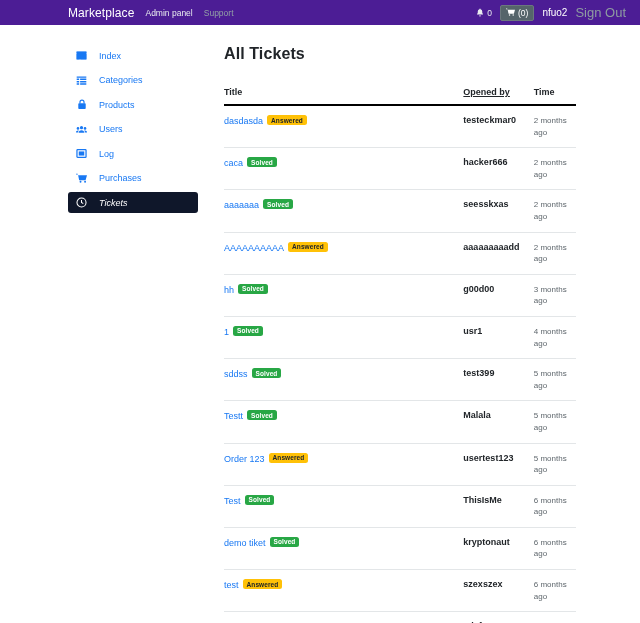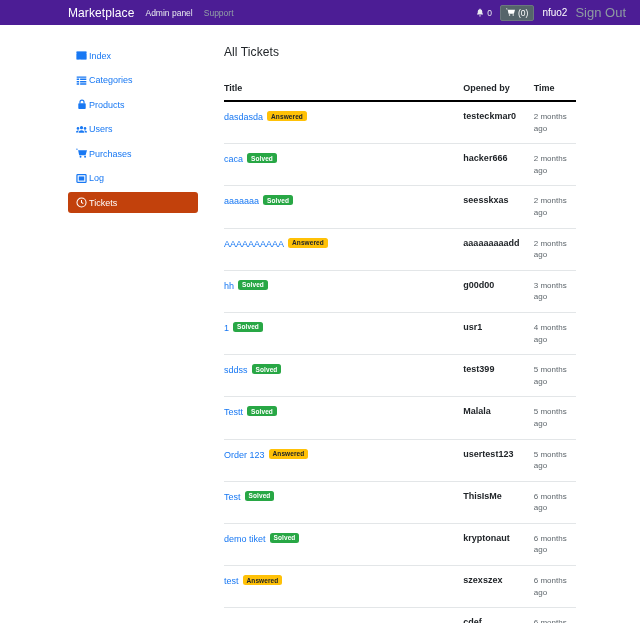--- a/index.html
+++ b/index.html
@@ -33,42 +33,42 @@
   .signout{color:#8e9ca1;font-size:13px;text-decoration:none;}
   .ico{display:inline-block;vertical-align:middle;line-height:0;}
 
   
   .body-wrap{display:flex;padding-top:20px;}
   .sidebar{width:130px;margin-left:68px;flex:0 0 130px;}
   .main{flex:1;padding-left:26px;padding-right:64px;box-sizing:border-box;}
 
   
   .side-item{
-    display:flex;align-items:center;gap:2px;
+    display:flex;align-items:center;gap:12px;
     padding:5px 8px;border-radius:3px;margin-bottom:3.5px;
     color:#1878f3;font-size:9px;text-decoration:none;cursor:pointer;
   }
   .side-item .label{white-space:nowrap;}
-  .side-item.active{background:#c2410c;color:#ffffff;}
+  .side-item.active{background:#0f172a;color:#ffffff;font-style:italic;}
   .side-item.active svg{fill:#ffffff;stroke:#ffffff;}
   .side-item svg{fill:#1878f3;}
   .side-ico{width:11px;height:11px;display:flex;align-items:center;justify-content:center;flex:0 0 11px;}
 
   
   .page-title{
-    font-size:12px;font-weight:normal;color:#212529;
+    font-size:16px;font-weight:bold;color:#212529;
     margin:0 0 18px 0;letter-spacing:.1px;
   }
   table{width:100%;border-collapse:collapse;}
   thead th{
     text-align:left;font-size:9px;font-weight:bold;color:#212529;
     padding:6px 0 7px 0;border-bottom:2px solid #000000;
   }
   thead th.c-title{width:68%;}
-  thead th.c-user{width:20%;}
+  thead th.c-user{width:20%;text-decoration:underline;}
   thead th.c-time{width:12%;}
   tbody td{
     padding:9px 0 9px 0;border-bottom:1px solid #e3e6e8;
     vertical-align:top;font-size:9px;
   }
   .t-link{color:#1878f3;text-decoration:none;cursor:pointer;text-align:center;}
   .badge{
     display:inline-block;color:#ffffff;font-size:6.5px;font-weight:bold;
     padding:1.5px 4px;border-radius:2.5px;margin-left:4px;
     vertical-align:1.5px;letter-spacing:.1px;
@@ -153,34 +153,34 @@
               <circle fill="#1878f3" cx="14.8" cy="6.2" r="2.1"></circle>
               <path fill="#1878f3" d="M4.2 13.4c0-2.5 2.1-4.2 4.8-4.2s4.8 1.7 4.8 4.2zM0 12.8c0-1.9 1.3-3.1 3.2-3.1.5 0 1 .1 1.4.2-.9.8-1.4 1.8-1.5 2.9zm18 0h-3.1c-.1-1.1-.6-2.1-1.5-2.9.4-.1.9-.2 1.4-.2 1.9 0 3.2 1.2 3.2 3.1z"></path>
             </svg>
         </span>
         <span class="label">Users</span>
       </a>
 
       <a class="side-item">
         <span class="side-ico">
           <svg width="11" height="11" viewBox="0 0 16 16">
-              <path fill="#1878f3" d="M0 1.2h2.4l.5 2.1H16l-2.1 7.2H4.6L2.9 2.3H0zm5.2 11.6a1.4 1.4 0 1 0 2.8 0 1.4 1.4 0 0 0-2.8 0zm6.6 0a1.4 1.4 0 1 0 2.8 0 1.4 1.4 0 0 0-2.8 0z"></path>
-            </svg>
-        </span>
-        <span class="label">Purchases</span>
-      </a>
-
-      <a class="side-item">
-        <span class="side-ico">
-          <svg width="11" height="11" viewBox="0 0 16 16">
               <rect fill="none" stroke="#1878f3" stroke-width="1.8" x="1.4" y="2.4" width="13.2" height="11.2" rx="1"></rect>
               <rect fill="#1878f3" x="4" y="5" width="8" height="6"></rect>
             </svg>
         </span>
         <span class="label">Log</span>
+      </a>
+
+      <a class="side-item">
+        <span class="side-ico">
+          <svg width="11" height="11" viewBox="0 0 16 16">
+              <path fill="#1878f3" d="M0 1.2h2.4l.5 2.1H16l-2.1 7.2H4.6L2.9 2.3H0zm5.2 11.6a1.4 1.4 0 1 0 2.8 0 1.4 1.4 0 0 0-2.8 0zm6.6 0a1.4 1.4 0 1 0 2.8 0 1.4 1.4 0 0 0-2.8 0z"></path>
+            </svg>
+        </span>
+        <span class="label">Purchases</span>
       </a>
 
 
 
       <a class="side-item active">
         <span class="side-ico">
           <svg width="11" height="11" viewBox="0 0 16 16">
               <circle fill="none" stroke="#ffffff" stroke-width="1.5" cx="8" cy="8" r="6.6"></circle>
               <path fill="none" stroke="#ffffff" stroke-width="1.5" d="M8 4.3V8l2.6 1.6"></path>
             </svg>

